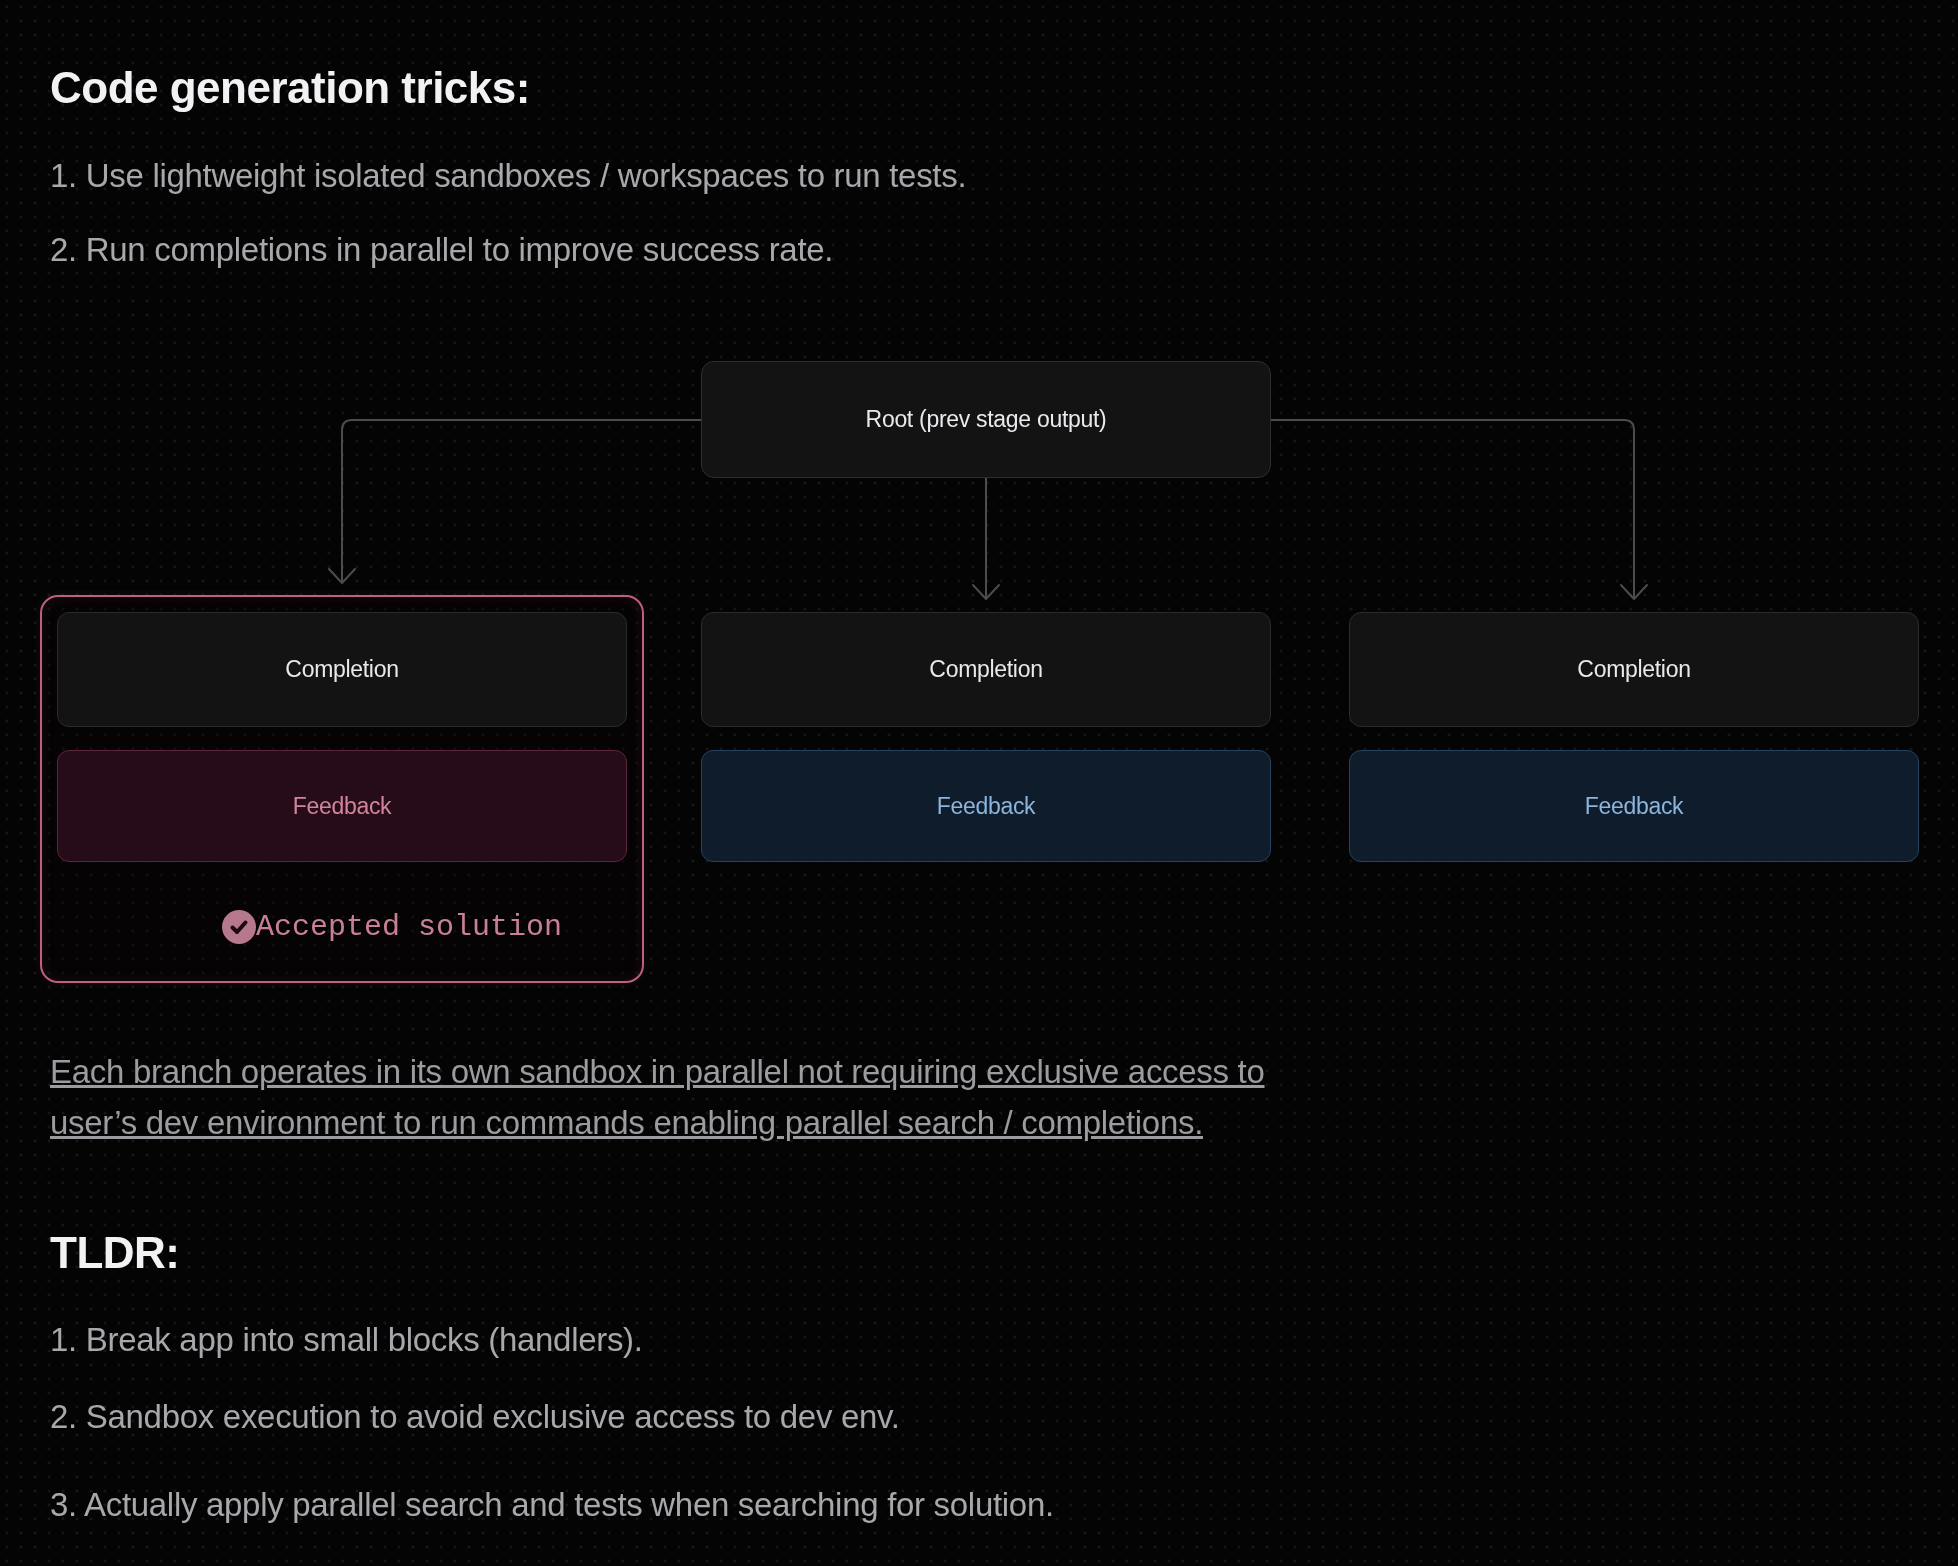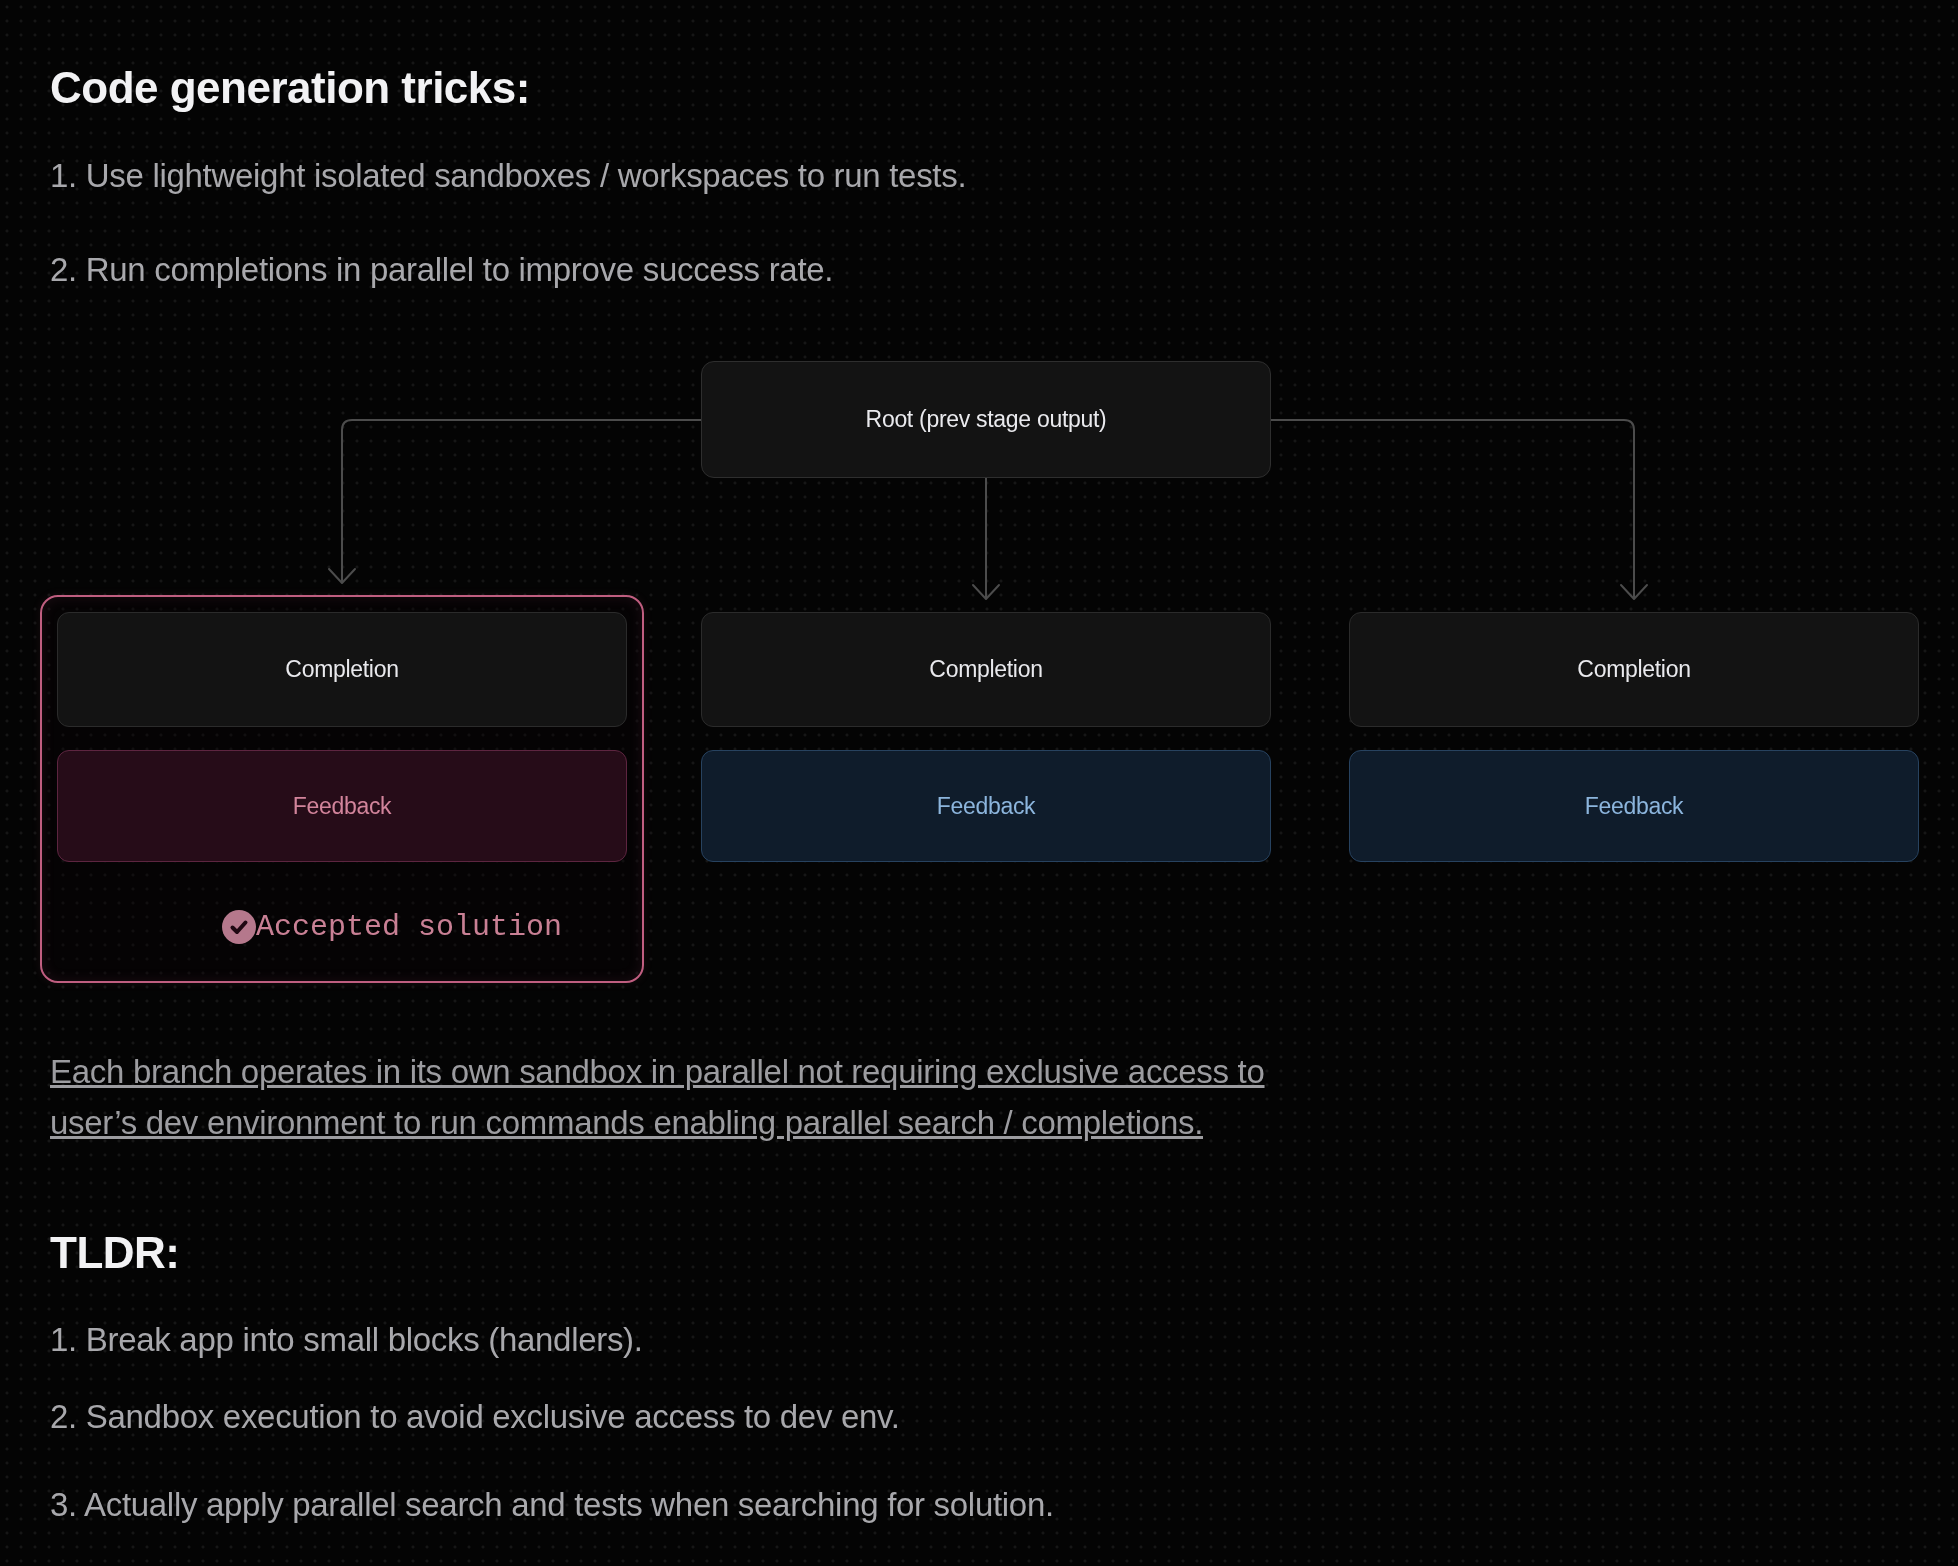--- a/index.html
+++ b/index.html
@@ -11,21 +11,21 @@
     font-family:"Liberation Sans",sans-serif;
     -webkit-font-smoothing:antialiased;
   }
   .abs{position:absolute;}
   .page-title{
     left:50px;top:64px;font-size:44px;line-height:48px;font-weight:700;
     color:#f2f2f4;letter-spacing:-0.5px;
   }
   .intro-item{left:50px;font-size:33px;line-height:48px;color:#a8a8ac;letter-spacing:-0.3px;}
   .intro-item.i0{top:152px;}
-  .intro-item.i1{top:226px;margin-top:20px;}
+  .intro-item.i1{top:226px;}
 
   .connector-layer{left:0;top:0;width:1958px;height:1566px;pointer-events:none;}
 
   .node{
     box-sizing:border-box;display:flex;align-items:center;justify-content:center;
     font-size:23px;letter-spacing:-0.3px;border-radius:13px;
   }
   .root-node{
     left:701px;top:361px;width:570px;height:117px;
     background:#131313;border:1px solid #2e2e2e;color:#eaeaee;

